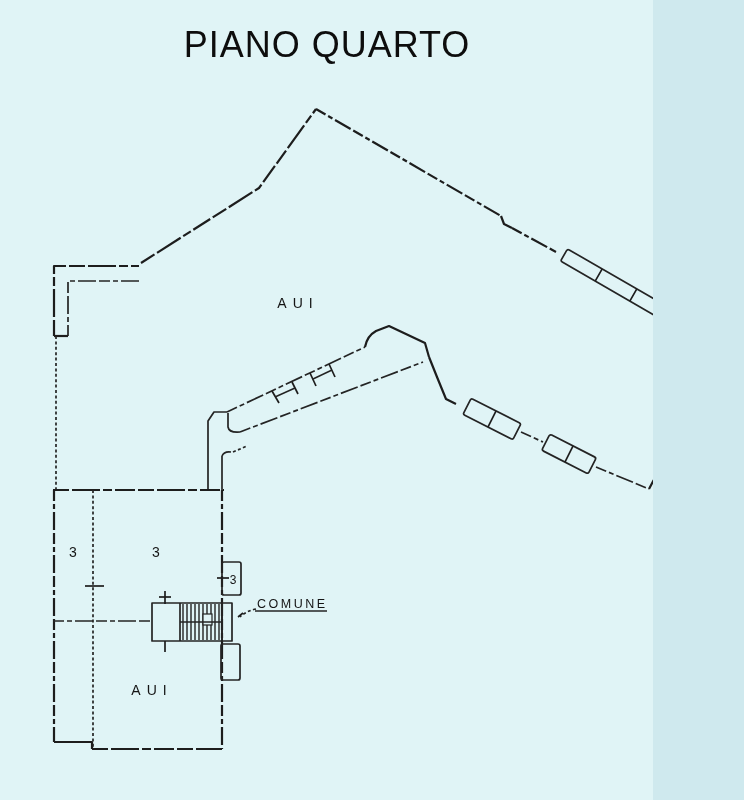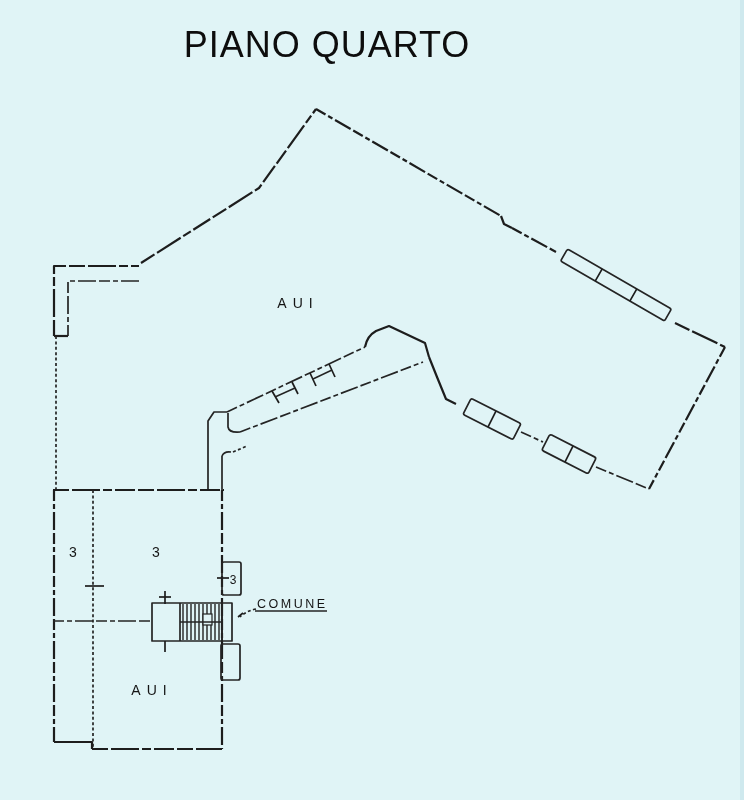--- a/index.html
+++ b/index.html
@@ -2,21 +2,21 @@
 <html><head>
 <meta charset="utf-8">
 <style>
   html,body{margin:0;padding:0;}
   body{
     font-family:"Liberation Sans", sans-serif;
     background:#cfe9ee;
   }
   .canvas{
     position:relative;
-    width:740px;height:800px;
+    width:653px;height:800px;
     overflow:hidden;
     box-shadow:inset 2px 0 0 #bfe0e6, inset 0 1px 0 #cfeaee;
   }
   svg{display:block;}
   .wall{stroke:#1d1d1d;fill:none;stroke-width:2.2;stroke-linejoin:round;}
   .wall-thin{stroke:#242424;fill:none;stroke-width:1.7;stroke-linejoin:round;}
   .scan-a{stroke-dasharray:16 3 28 3 9 3 20 3;}
   .scan-b{stroke-dasharray:11 3 5 3 18 3;}
   .dotted{stroke-dasharray:3 2.4;}
   .hatch{stroke:#222;stroke-width:1.4;fill:none;}

